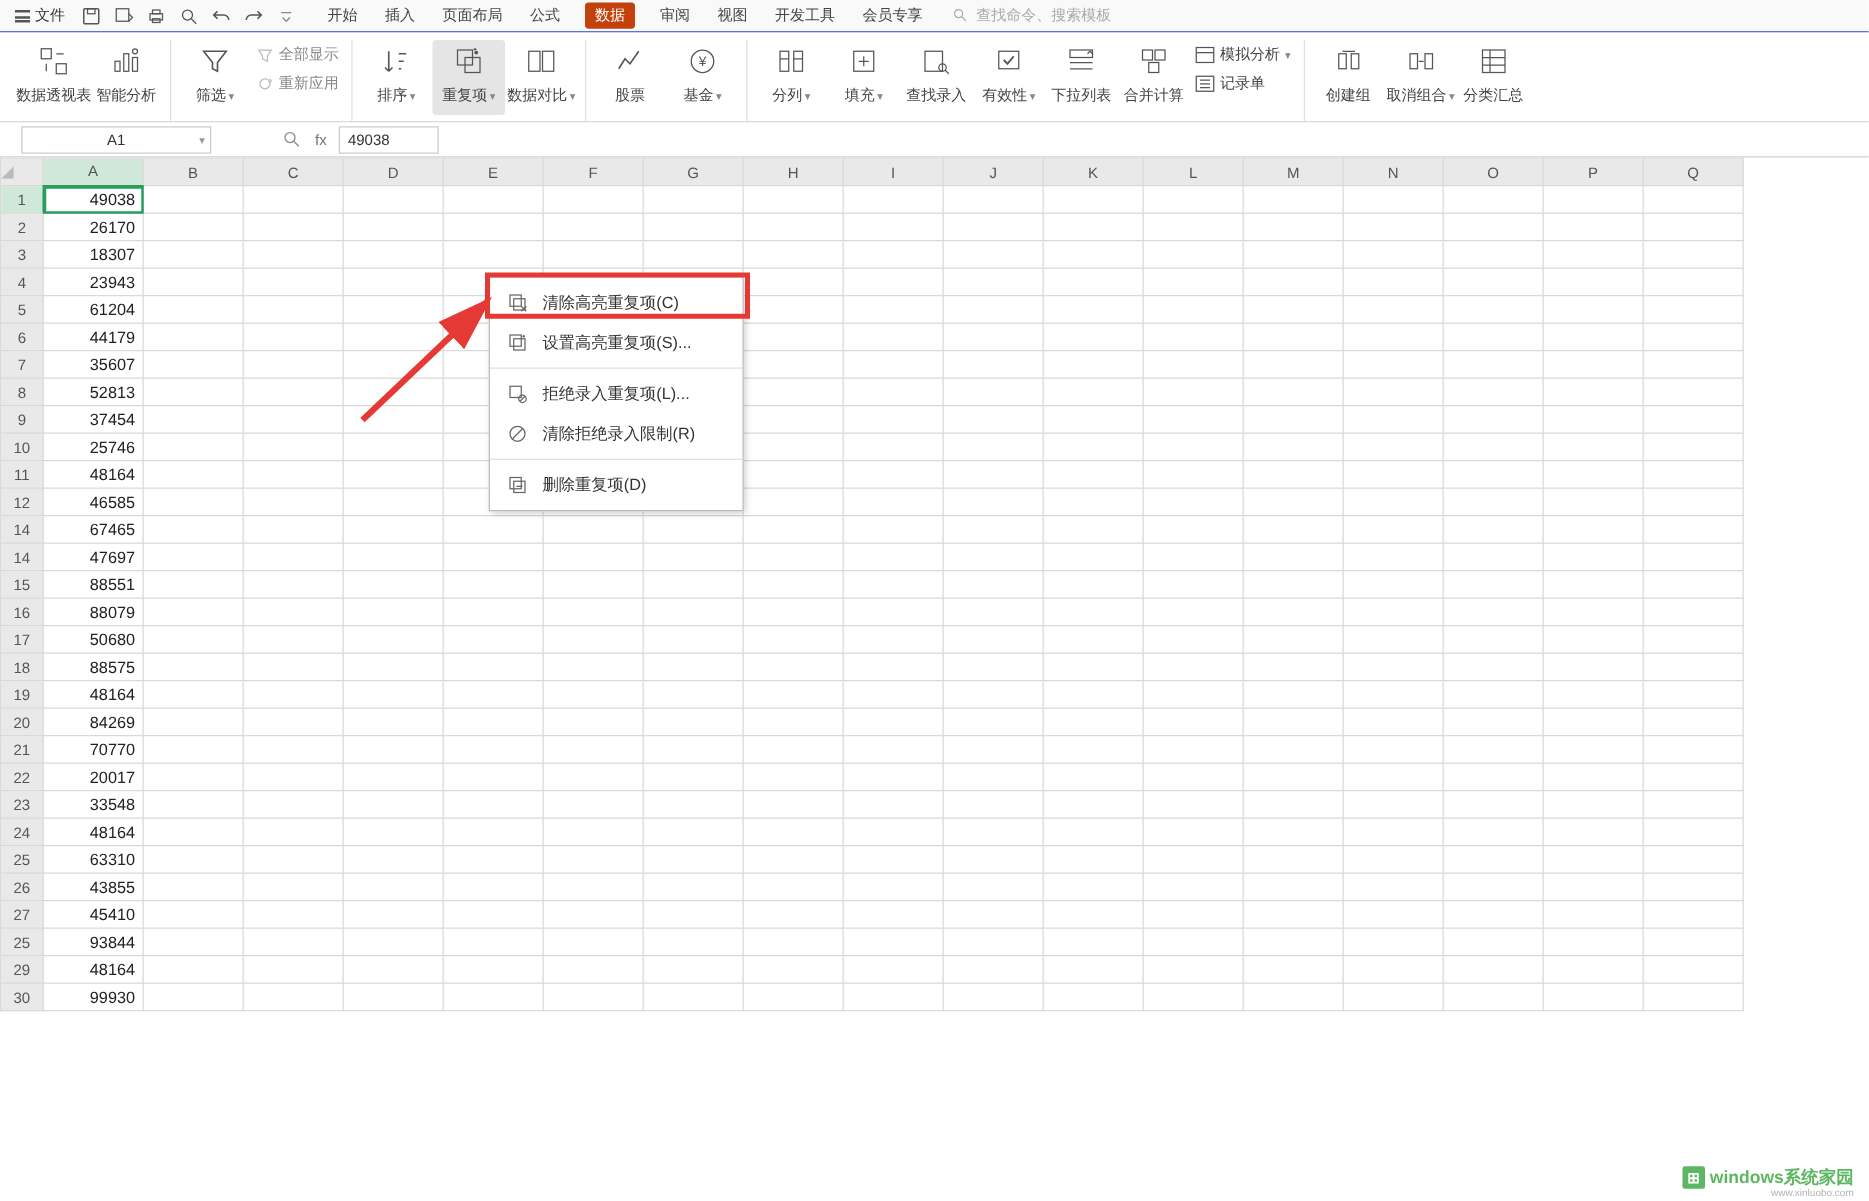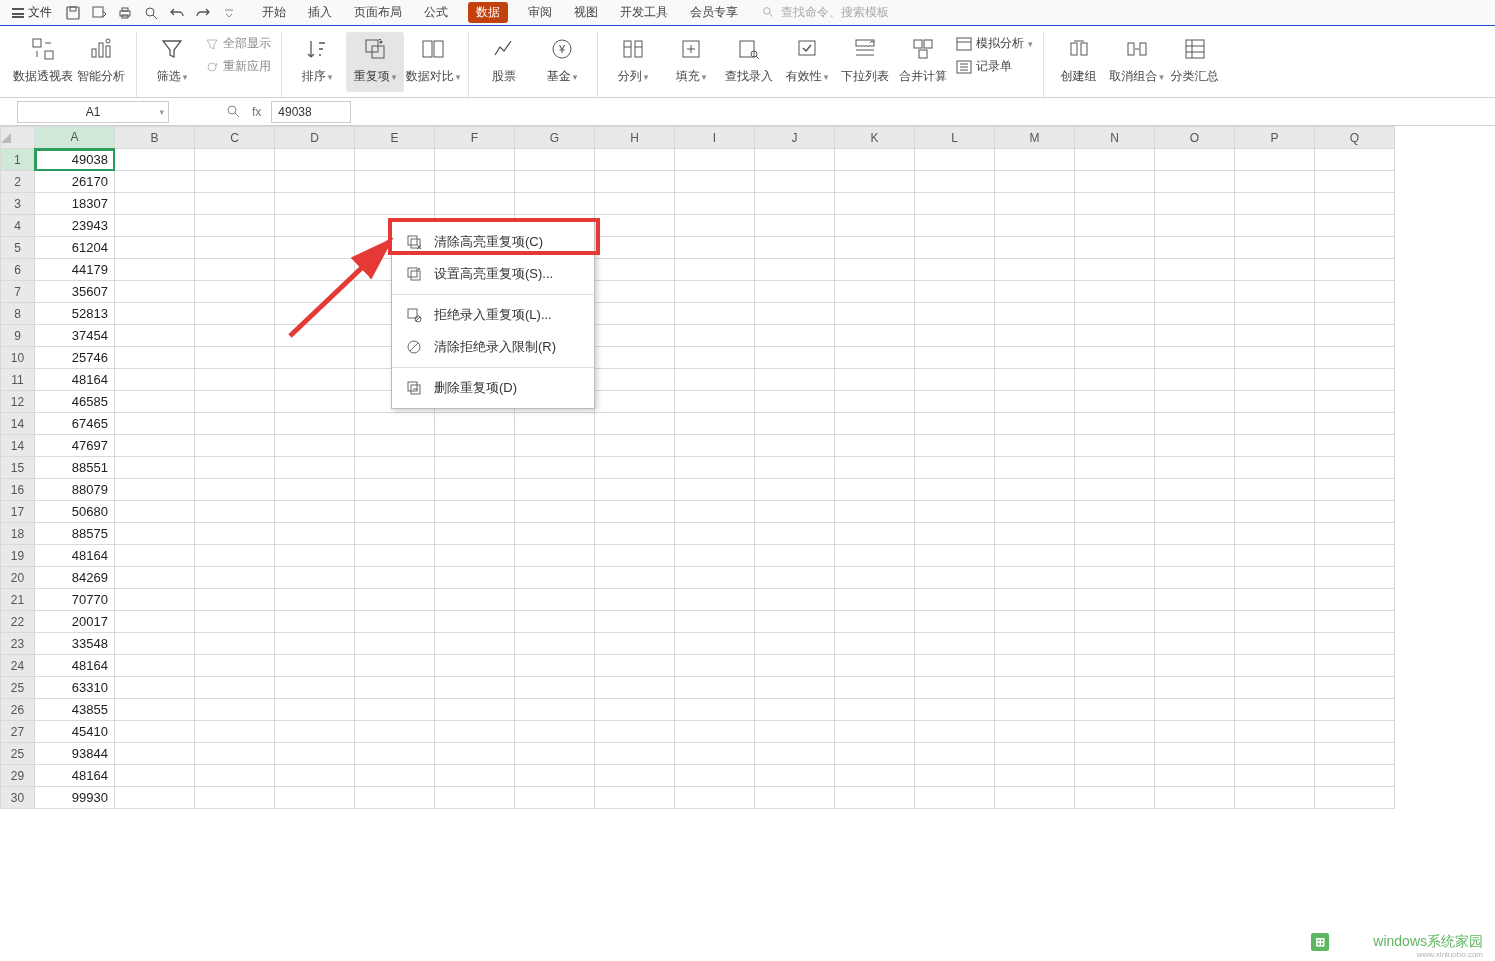--- a/index.html
+++ b/index.html
@@ -53,21 +53,21 @@
     .context-item { display:flex; align-items:center; gap:12px; height:32px; padding:0 14px; cursor:pointer; font-size:13px; color:#333;}
     .context-item .cicon { width:16px; height:16px; color:#666;}
     .context-sep { height:1px; background:#e0e0e0; margin:4px 0;}
     
     .red-box { position:absolute; left:388px; top:92px; width:212px; height:37px; border:4px solid #e53935; z-index:60; pointer-events:none;}
     
     .arrow-svg { position:absolute; left:280px; top:100px; width:140px; height:120px; z-index:55; pointer-events:none;}
     
     .watermark { position:absolute; right:12px; bottom:10px; display:flex; align-items:center; gap:4px; opacity:0.9; z-index:70;}
     .watermark .wlogo { width:18px; height:18px; background:#4caf50; border-radius:2px; display:flex; align-items:center; justify-content:center; color:#fff; font-weight:bold; font-size:12px;}
-    .watermark .wtxt { font-size:14px; color:#4caf50; font-weight:normal;margin-left:40px;}
+    .watermark .wtxt { font-size:14px; color:#4caf50; font-weight:bold;}
     .watermark .wsub { font-size:8px; color:#aaa; position:absolute; right:0; bottom:-8px;}
     
     svg { display:block; }
   </style>
 </head>
 <body>
 
 <div class="menubar">
   <div class="menu-file">
     <span class="hamburger"></span>

